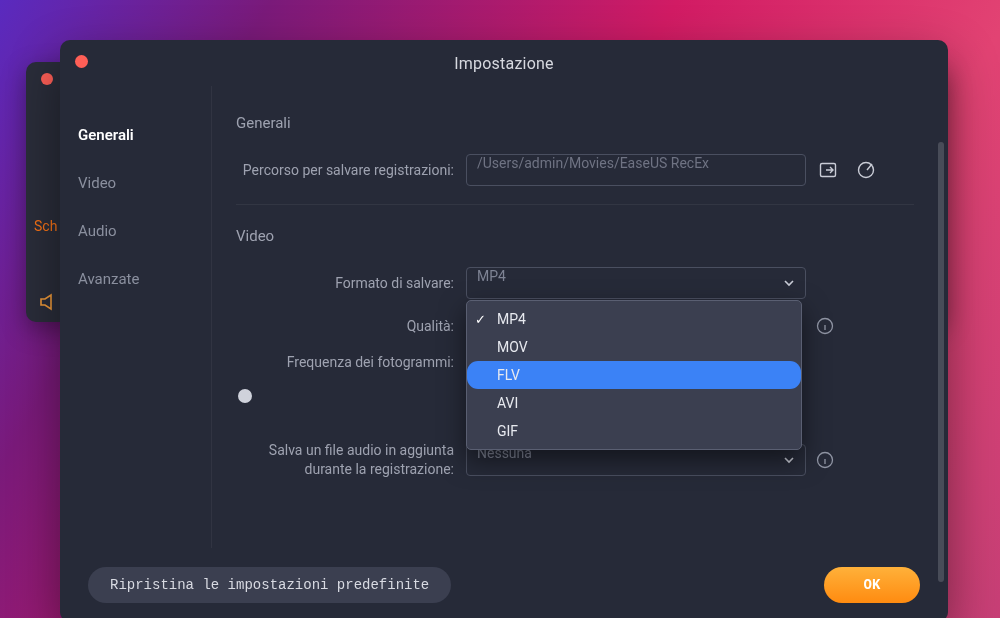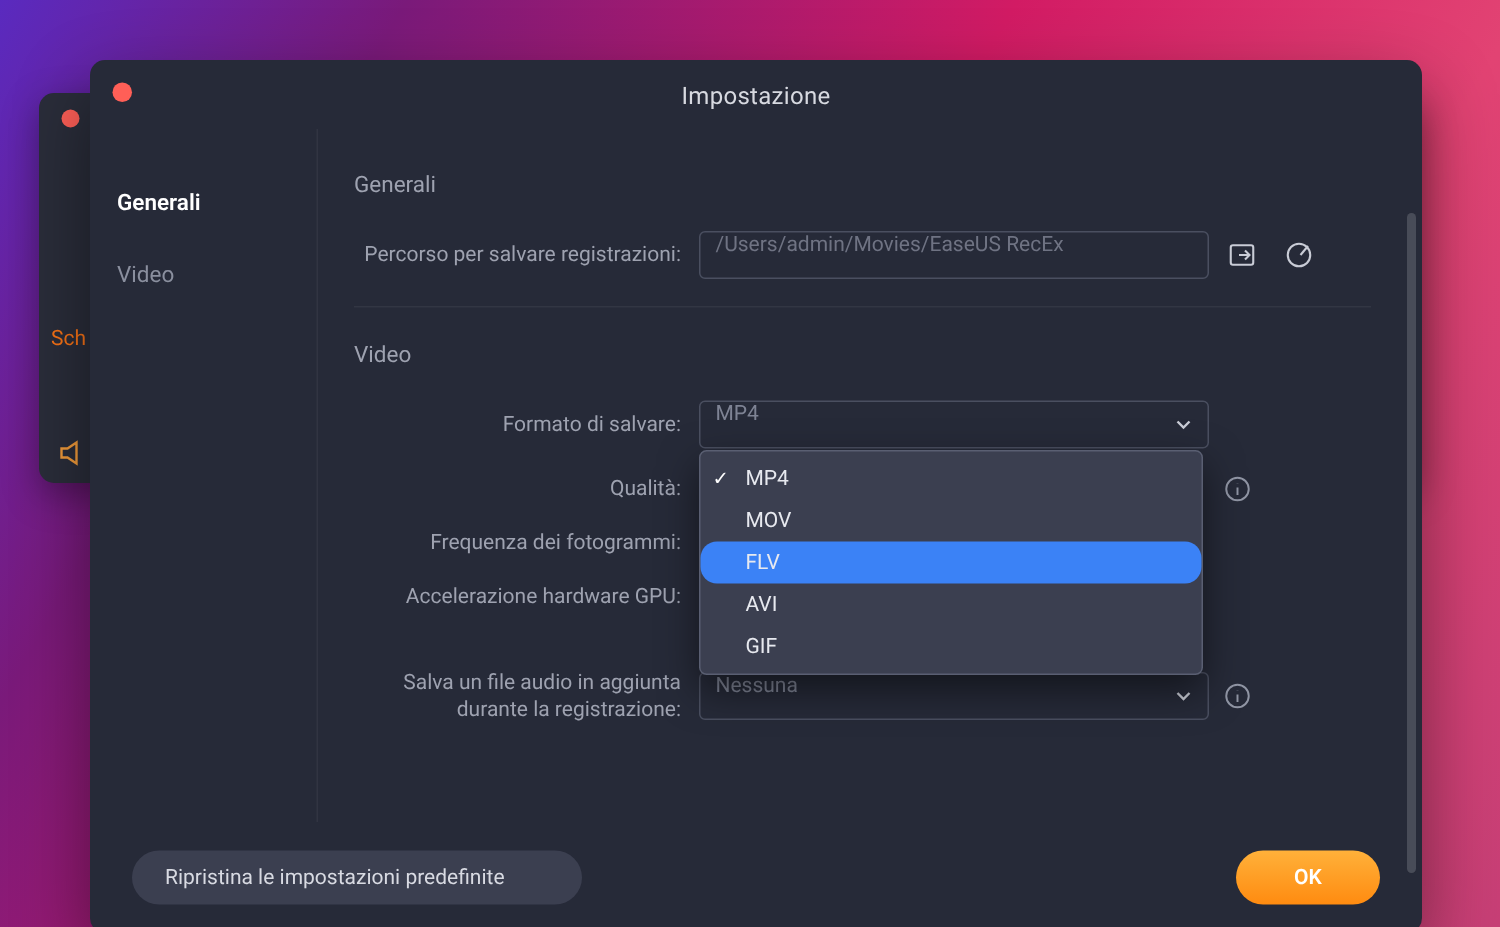--- a/index.html
+++ b/index.html
@@ -164,21 +164,21 @@
     display: flex;
     align-items: center;
     padding: 0 28px;
     gap: 14px;
   }
   .btn {
     height: 36px; padding: 0 24px;
     border-radius: 18px;
     display: flex; align-items: center; justify-content: center;
     font-size: 14px; cursor: pointer;
-    background: #3b3f50; color: #d8dae2;
+    background: #3b3f50; color: #d8dae2; font-family: Liberation Mono, monospace;
   }
   .btn.reset { min-width: 300px; justify-content:flex-start; padding-left:22px; padding-right:22px;}
   .footer .spacer { flex: 1; }
   .btn.ok {
     background: linear-gradient(180deg,#ffb13a,#ff8b10);
     color: #ffffff; font-weight: 600; min-width: 96px;
   }
   .btn.cancel { min-width: 96px; }
 </style>
 </head>
@@ -197,20 +197,22 @@
 <div class="window">
   <div class="titlebar">
     <div class="dot"></div>
     <div class="title">Impostazione</div>
   </div>
 
   <div class="body">
     <div class="sidebar">
       <div class="sidebar-item active">Generali</div>
       <div class="sidebar-item">Video</div>
+      <div class="sidebar-item">Audio</div>
+      <div class="sidebar-item">Avanzate</div>
     </div>
 
     <div class="content">
 
       <div class="section-head">Generali</div>
 
       <div class="row">
         <div class="lbl">Percorso per salvare registrazioni:</div>
         <div class="control-col">
           <div class="input readonly">
@@ -277,21 +279,20 @@
           </svg>
         </div>
       </div>
 
       <div class="row">
         <div class="lbl">Frequenza dei fotogrammi:</div>
         <div class="control-col"></div>
       </div>
 
       <div class="row">
-        <div class="lbl">Accelerazione hardware GPU:</div>
         <div class="radio"></div>
       </div>
 
       <div class="row" style="margin-top:38px;">
         <div class="lbl">Salva un file audio in aggiunta durante la registrazione:</div>
         <div class="control-col">
           <div class="select">
             <span>Nessuna</span>
             <span class="chev">
               <svg width="12" height="12" viewBox="0 0 12 12" fill="none" stroke="#c9ccd6" stroke-width="1.6">

